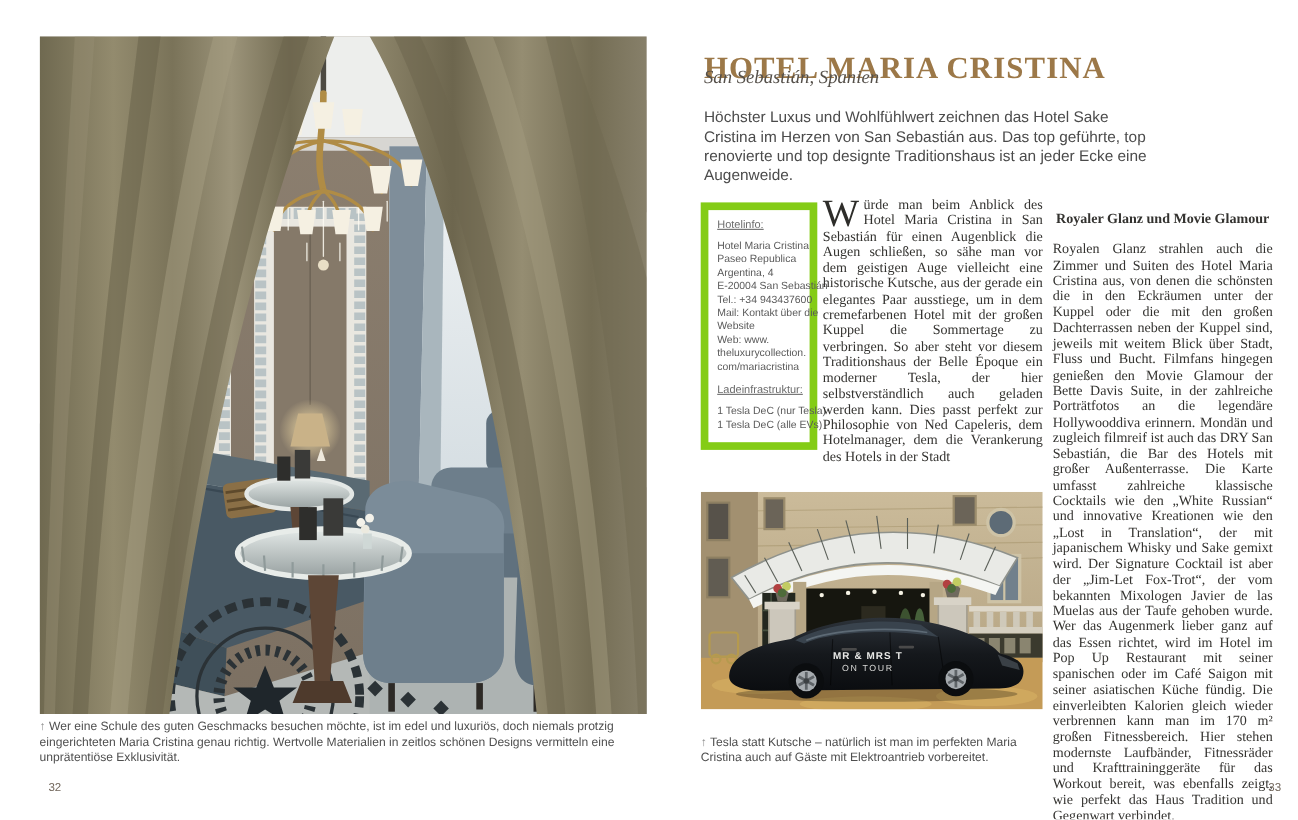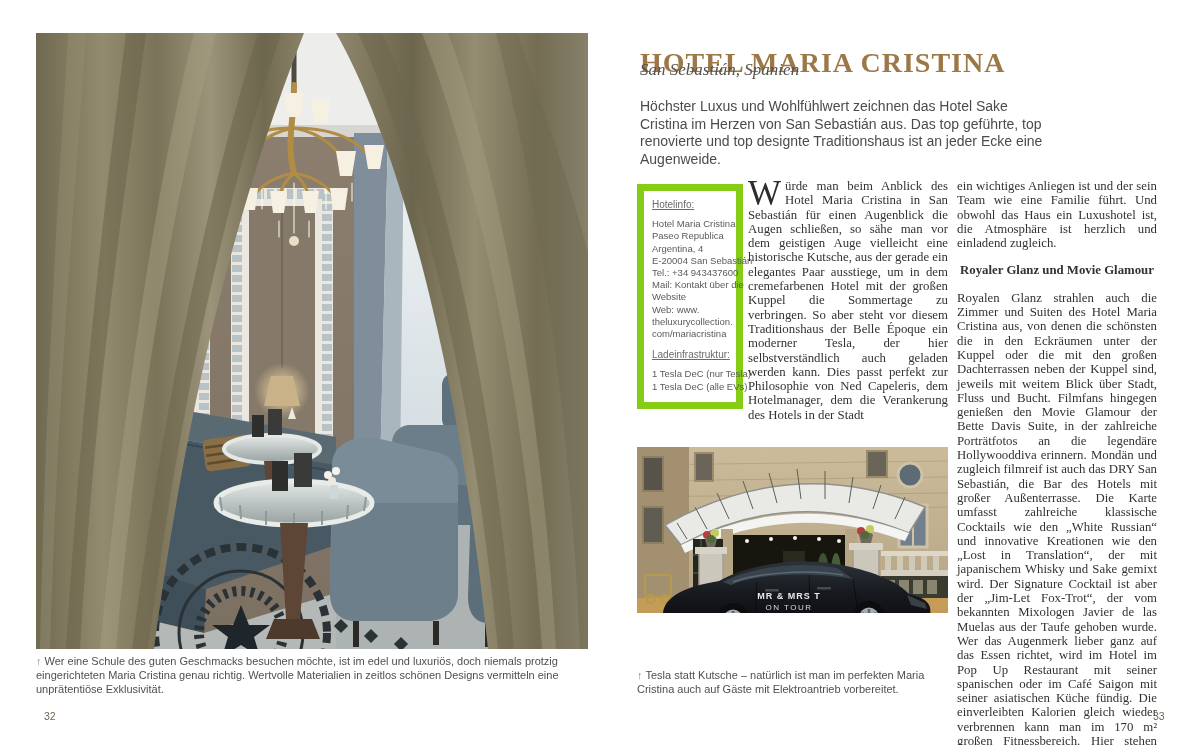--- a/index.html
+++ b/index.html
@@ -34,21 +34,21 @@
   .col1{left:748px;top:179px;width:200px;height:190px;}
   .col2{left:957px;top:179px;width:200px;height:512px;}
   .col2 p{margin:0 0 0 0;}
   .col2 .xhead{text-align:center;font-weight:bold;margin:13px 0 13px 0;}
   .dropcap{float:left;font-size:35px;line-height:27px;padding:1px 4px 0 0;color:#2e2d2a;}
   .quotebox{position:absolute;left:637px;top:374px;width:311px;box-sizing:border-box;
             border:1px solid #c8bcab;padding:7px 11px 8px 11px;
             font-family:"Liberation Serif",serif;font-style:italic;font-size:15.5px;
             line-height:19.5px;color:#8a8a88;}
   .quotebox .spk{color:#b08c55;}
-  .photo-tesla{position:absolute;left:637px;top:447px;width:311px;height:166px;overflow:hidden;}
+  .photo-tesla{position:absolute;left:637px;top:447px;width:311px;height:198px;overflow:hidden;}
   svg{display:block;}
 </style>
 </head>
 <body>
 
 <div class="spread">
 
   <div class="photo-lounge">
     <svg width="552" height="616" viewBox="0 0 552 616">
       <defs>
@@ -457,20 +457,19 @@
         </g>
         <text x="152" y="152" fill="#e8e8e6" font-family="Liberation Sans, sans-serif" font-size="9" font-weight="bold" letter-spacing="1" text-anchor="middle">MR &amp; MRS T</text>
         <text x="152" y="163" fill="#d9d9d7" font-family="Liberation Sans, sans-serif" font-size="8" letter-spacing="1.5" text-anchor="middle">ON TOUR</text>
       </g>
     </svg>
   </div>
 
   <div class="caption caption-right"><span class="arrow">↑</span><span>Tesla statt Kutsche – natürlich ist man im perfekten Maria Cristina auch auf Gäste mit Elektroantrieb vorbereitet.</span></div>
 
   <div class="bodycol col2" lang="de">
-    <p>ein wichtiges Anliegen ist und der sein Team wie eine Familie führt. Und obwohl das Haus ein Luxushotel ist, die Atmosphäre ist herzlich und einladend zugleich.</p>
     <p class="xhead">Royaler Glanz und Movie Glamour</p>
     <p>Royalen Glanz strahlen auch die Zimmer und Suiten des Hotel Maria Cristina aus, von denen die schönsten die in den Eckräumen unter der Kuppel oder die mit den großen Dachterrassen neben der Kuppel sind, jeweils mit weitem Blick über Stadt, Fluss und Bucht. Filmfans hingegen genießen den Movie Glamour der Bette Davis Suite, in der zahlreiche Porträtfotos an die legendäre Hollywooddiva erinnern. Mondän und zugleich filmreif ist auch das DRY San Sebastián, die Bar des Hotels mit großer Außenterrasse. Die Karte umfasst zahlreiche klassische Cocktails wie den „White Russian“ und innovative Kreationen wie den „Lost in Translation“, der mit japanischem Whisky und Sake gemixt wird. Der Signature Cocktail ist aber der „Jim-Let Fox-Trot“, der vom bekannten Mixologen Javier de las Muelas aus der Taufe gehoben wurde. Wer das Augenmerk lieber ganz auf das Essen richtet, wird im Hotel im Pop Up Restaurant mit seiner spanischen oder im Café Saigon mit seiner asiatischen Küche fündig. Die einverleibten Kalorien gleich wieder verbrennen kann man im 170 m² großen Fitnessbereich. Hier stehen modernste Laufbänder, Fitnessräder und Krafttraininggeräte für das Workout bereit, was ebenfalls zeigt, wie perfekt das Haus Tradition und Gegenwart verbindet.</p>
   </div>
 
   <div class="pagenum pagenum-right">33</div>
 
 </div>
 
 </body></html>

